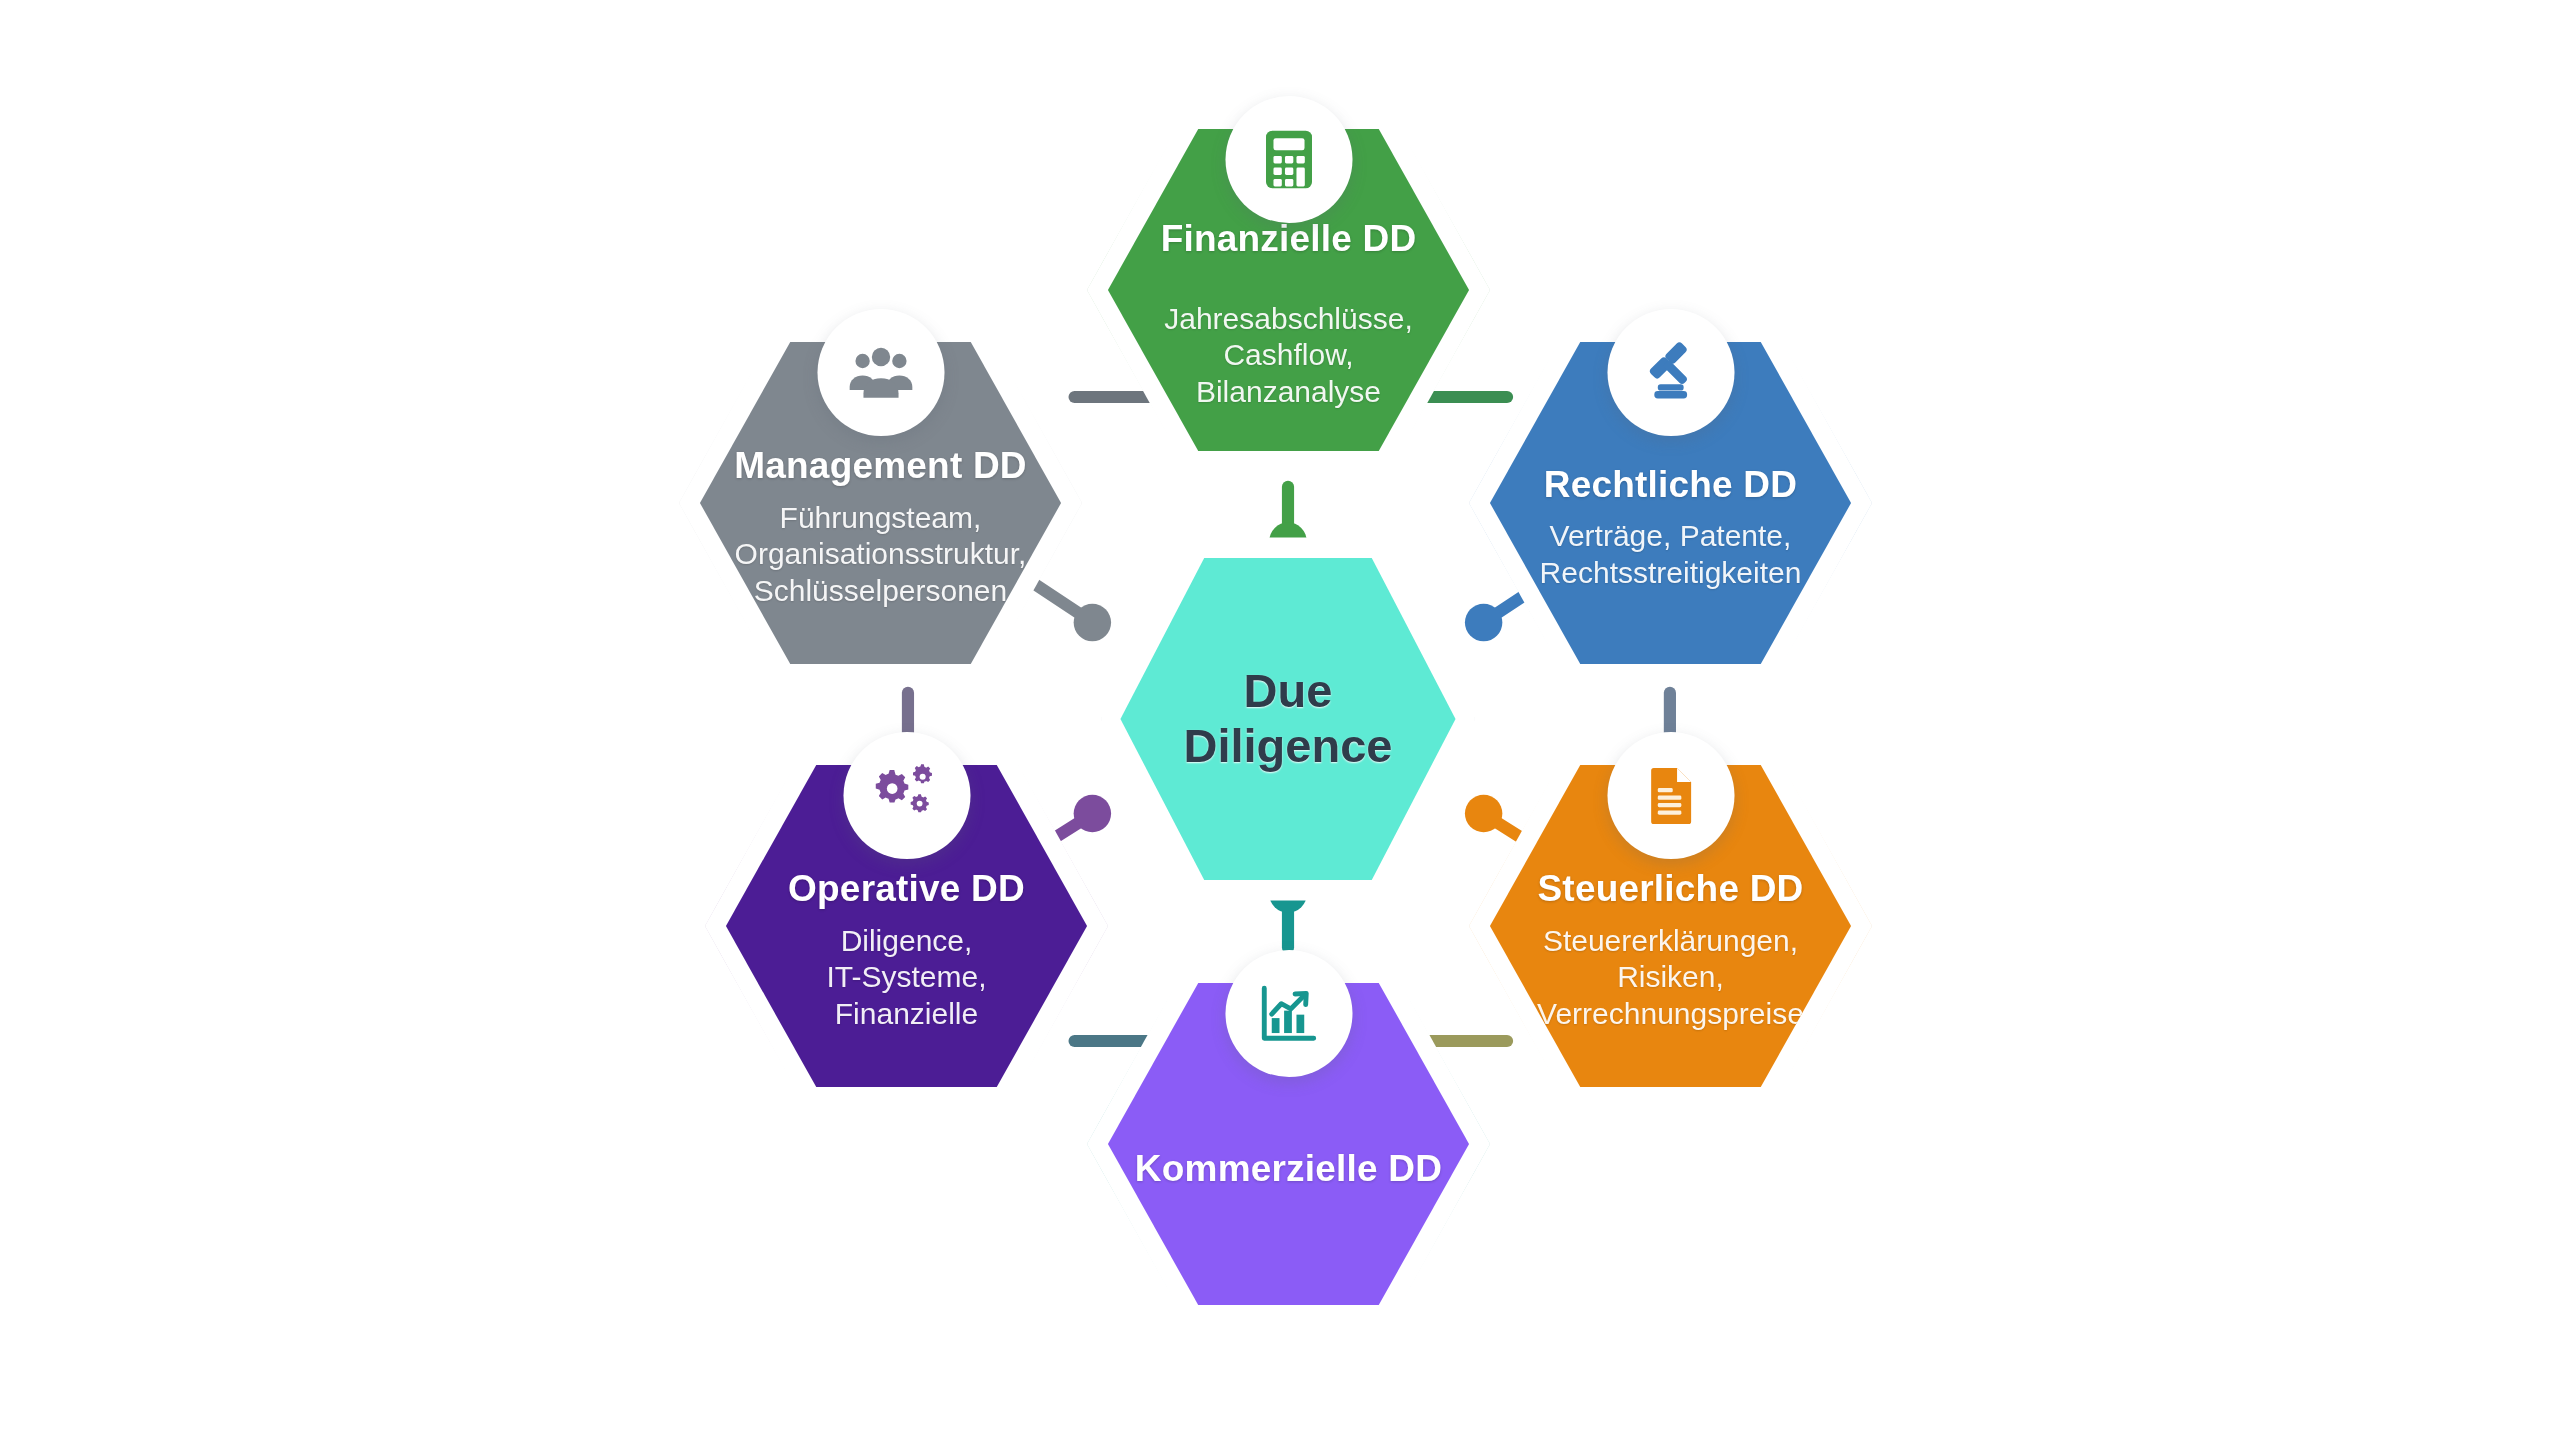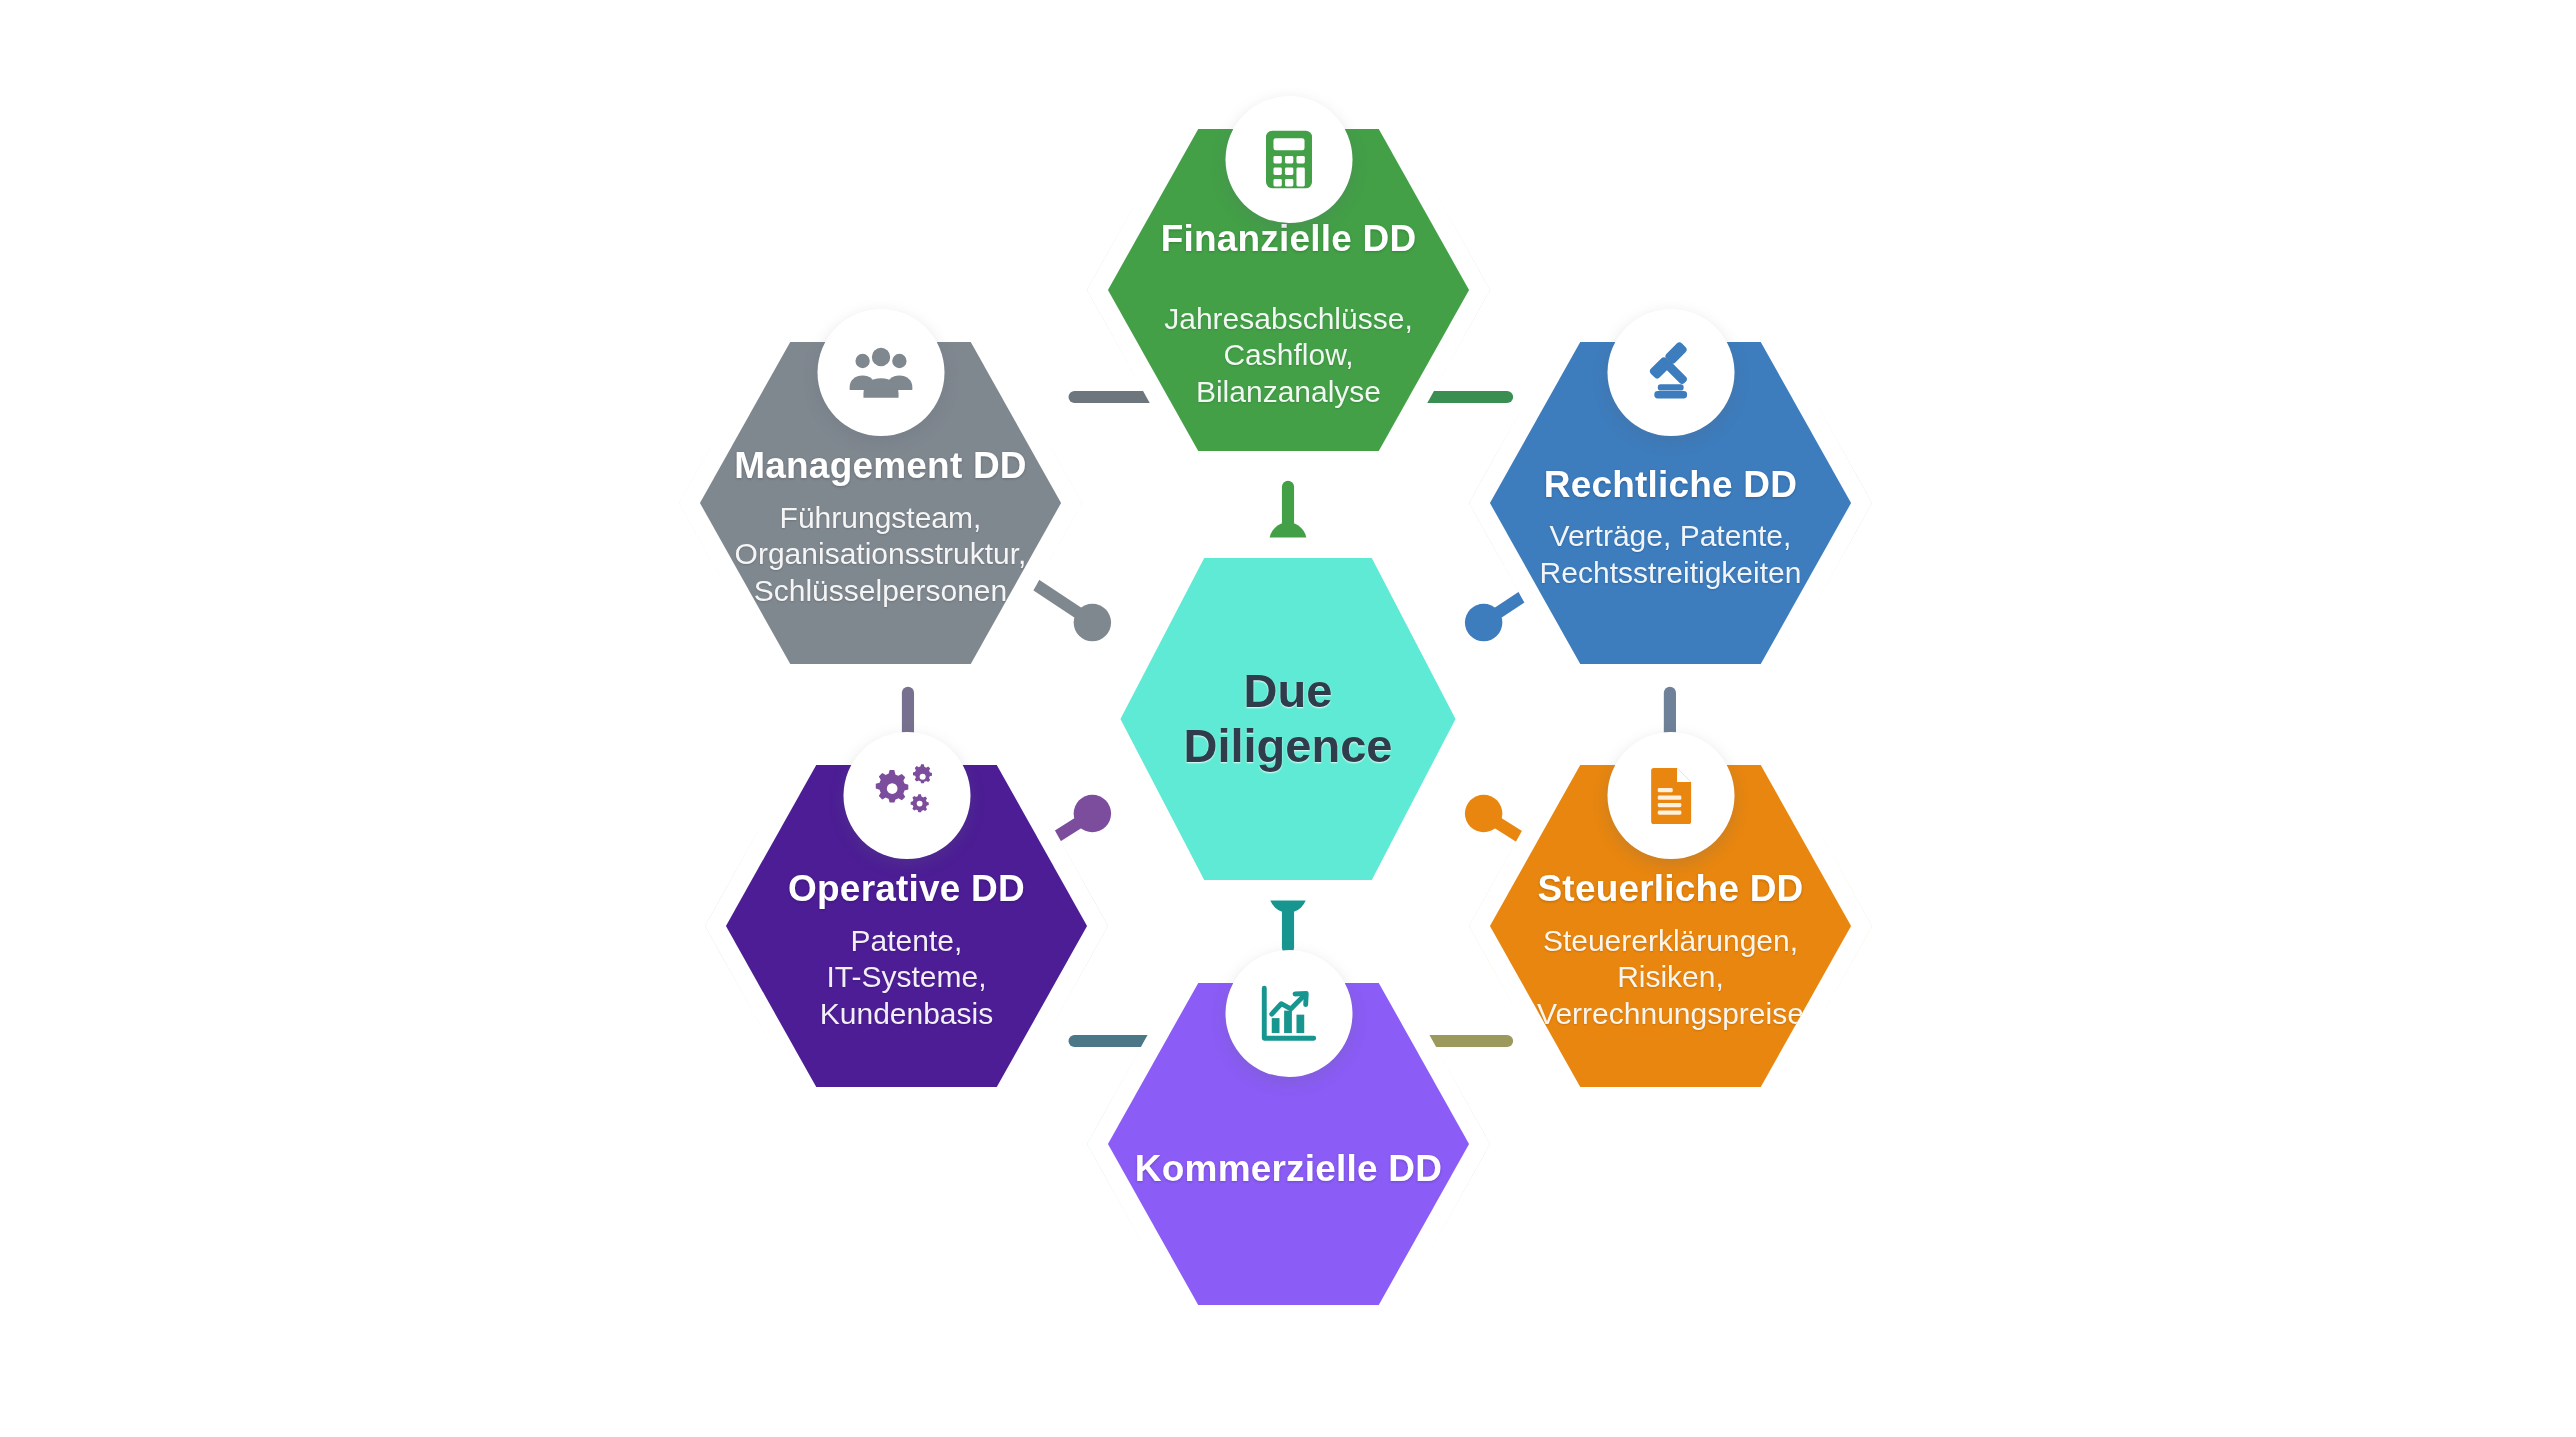--- a/index.html
+++ b/index.html
@@ -290,23 +290,23 @@
       </svg>
     </div>
   </div>
 
   <div class="node node-sat" style="left:705px; top:739px;">
     <div class="hex-halo" style="background:#7c4c9d;"></div>
     <div class="hex-ring"></div>
     <div class="hex-body" style="background:#4c1d95;">
       <div class="hex-label">Operative DD</div>
       <div class="hex-sub">
-        <div>Patente,</div>
+        <div>Diligence,</div>
         <div>IT-Systeme,</div>
-        <div>Kundenbasis</div>
+        <div>Finanzielle</div>
       </div>
     </div>
     <div class="icon-badge">
       <svg viewBox="0 0 24 24" fill="#7c4c9d">
         <path d="M9.2 5.3l.55 1.85a4.6 4.6 0 0 1 1.35.56l1.7-.92 1.62 1.62-.92 1.7c.24.42.43.87.56 1.35l1.85.55v2.3l-1.85.55a4.6 4.6 0 0 1-.56 1.35l.92 1.7-1.62 1.62-1.7-.92a4.6 4.6 0 0 1-1.35.56L9.2 20.6H6.9l-.55-1.85a4.6 4.6 0 0 1-1.35-.56l-1.7.92L1.68 17.5l.92-1.7a4.6 4.6 0 0 1-.56-1.35L.19 13.9v-2.3l1.85-.55c.13-.48.32-.93.56-1.35l-.92-1.7L3.3 6.38l1.7.92c.42-.24.87-.43 1.35-.56L6.9 4.9h2.3z" transform="translate(1.0,-0.4) scale(0.72)"></path>
         <circle cx="6.85" cy="9.6" r="1.85" fill="#ffffff"></circle>
         <path d="M9.2 5.3l.55 1.85a4.6 4.6 0 0 1 1.35.56l1.7-.92 1.62 1.62-.92 1.7c.24.42.43.87.56 1.35l1.85.55v2.3l-1.85.55a4.6 4.6 0 0 1-.56 1.35l.92 1.7-1.62 1.62-1.7-.92a4.6 4.6 0 0 1-1.35.56L9.2 20.6H6.9l-.55-1.85a4.6 4.6 0 0 1-1.35-.56l-1.7.92L1.68 17.5l.92-1.7a4.6 4.6 0 0 1-.56-1.35L.19 13.9v-2.3l1.85-.55c.13-.48.32-.93.56-1.35l-.92-1.7L3.3 6.38l1.7.92c.42-.24.87-.43 1.35-.56L6.9 4.9h2.3z" transform="translate(14.0,-0.9) scale(0.42)"></path>
         <circle cx="17.45" cy="5.45" r="1.05" fill="#ffffff"></circle>
         <path d="M9.2 5.3l.55 1.85a4.6 4.6 0 0 1 1.35.56l1.7-.92 1.62 1.62-.92 1.7c.24.42.43.87.56 1.35l1.85.55v2.3l-1.85.55a4.6 4.6 0 0 1-.56 1.35l.92 1.7-1.62 1.62-1.7-.92a4.6 4.6 0 0 1-1.35.56L9.2 20.6H6.9l-.55-1.85a4.6 4.6 0 0 1-1.35-.56l-1.7.92L1.68 17.5l.92-1.7a4.6 4.6 0 0 1-.56-1.35L.19 13.9v-2.3l1.85-.55c.13-.48.32-.93.56-1.35l-.92-1.7L3.3 6.38l1.7.92c.42-.24.87-.43 1.35-.56L6.9 4.9h2.3z" transform="translate(13.2,9.6) scale(0.40)"></path>
         <circle cx="16.4" cy="14.8" r="1.0" fill="#ffffff"></circle>

